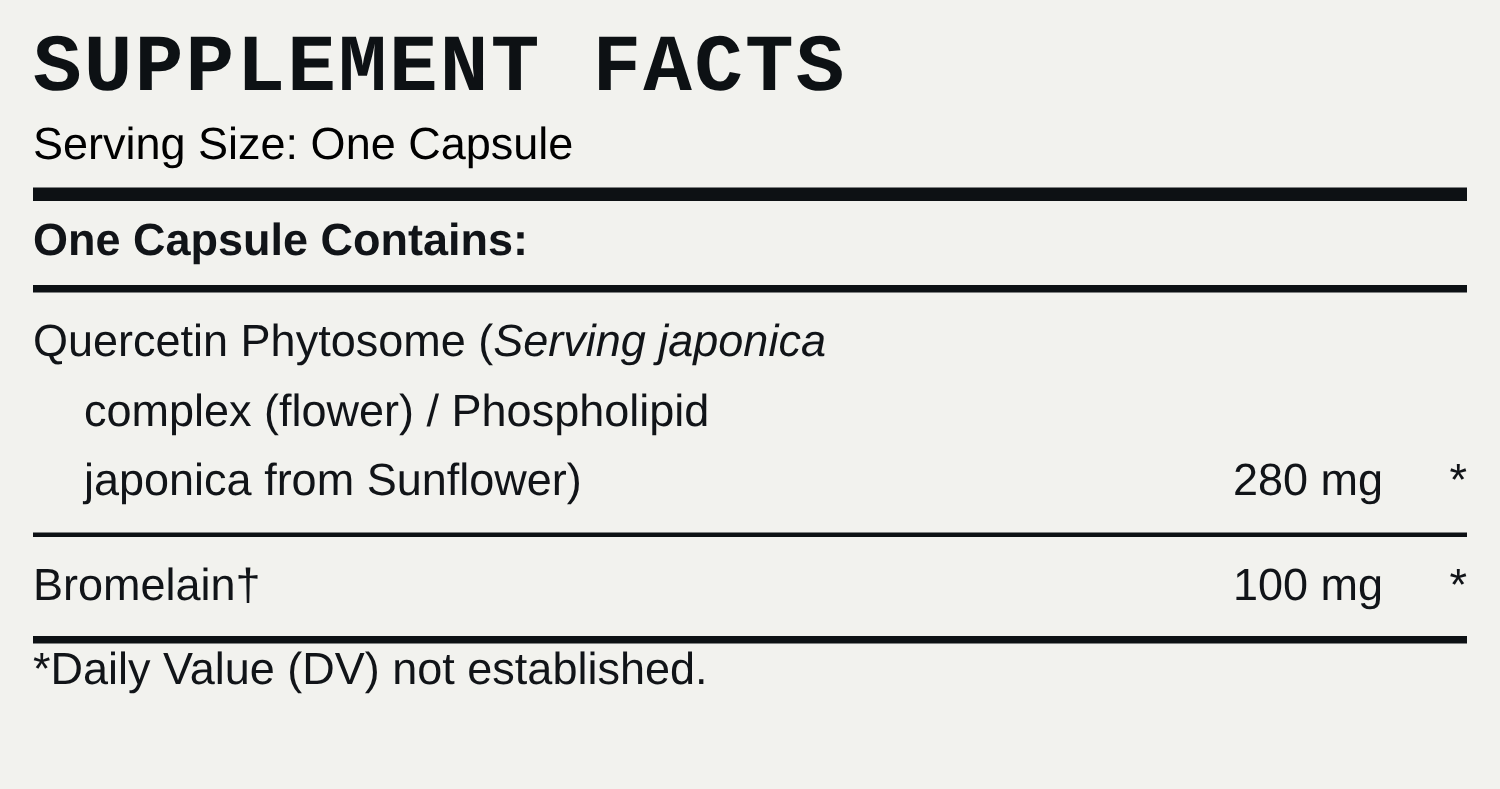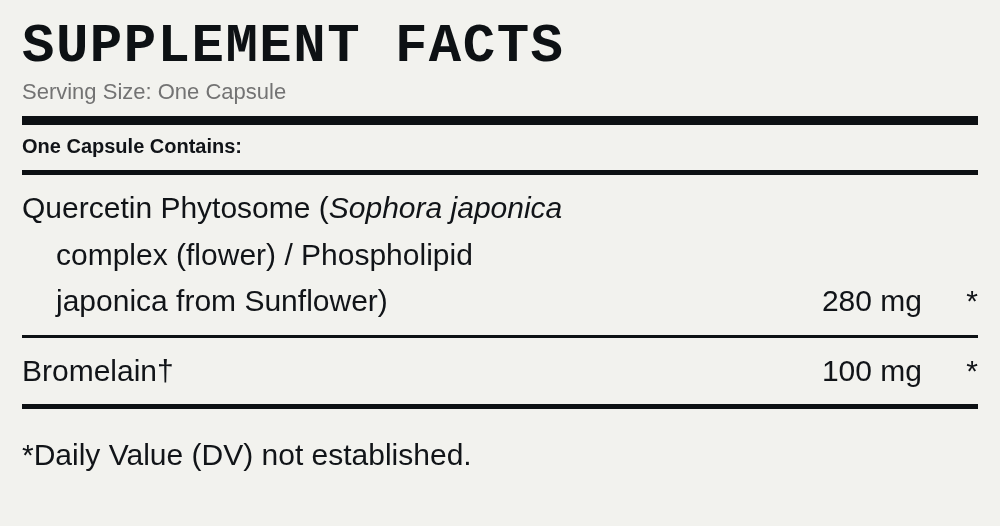--- a/index.html
+++ b/index.html
@@ -27,25 +27,25 @@
     font-weight: 700;
     letter-spacing: 1.5px;
     line-height: 1.0;
     padding-top: 20px;
     padding-bottom: 6px;
     color: #0d1114;
     white-space: nowrap;
     font-family: Liberation Mono, monospace;
   }
   .serving {
-    font-size: 22px;
+    font-size: 30px;
     font-weight: 400;
     line-height: 1.1;
     padding-bottom: 12px;
-    color: #737373;
+    color: #000000;
   }
   .rule-thick {
     height: 9px;
     background: #0d1114;
     width: 100%;
   }
   .rule-medium {
     height: 5px;
     background: #0d1114;
     width: 100%;
@@ -57,21 +57,21 @@
   }
   .row {
     display: flex;
     align-items: flex-start;
     justify-content: space-between;
     width: 100%;
     box-sizing: border-box;
   }
   .head-row {
     padding: 10px 0 12px 0;
-    font-size: 20px;
+    font-size: 30px;
     font-weight: 700;
     flex-direction: column;
   }
   .head-left {
     white-space: nowrap;
   }
   .head-right {
     white-space: nowrap;
   }
   .ing-row {
@@ -102,21 +102,21 @@
     width: 56px;
     text-align: right;
     flex: 0 0 auto;
     line-height: 1.55;
   }
   .amount-bottom {
     align-self: flex-end;
   }
   .footnote {
     font-size: 30px;
-    padding-top: 28px;
+    padding-top: 0;
     line-height: 1.2;
   }
   .spacer-bottom {
     height: 8px;
   }
 </style>
 </head>
 <body>
 
 <div class="panel">
@@ -128,21 +128,21 @@
   <div class="rule-thick"></div>
 
   <div class="row head-row">
     <div class="head-left">One Capsule Contains:</div>
   </div>
 
   <div class="rule-medium"></div>
 
   <div class="row ing-row">
     <div class="ing-name">
-      <span>Quercetin Phytosome (</span><em>Sophora japonica</em>
+      <span>Quercetin Phytosome (</span><em>Serving japonica</em>
       <span class="cont">complex (flower) / Phospholipid</span>
       <span class="cont">japonica from Sunflower)</span>
     </div>
     <div class="ing-amount amount-bottom">280 mg</div>
     <div class="ing-dv amount-bottom">*</div>
   </div>
 
   <div class="rule-thin"></div>
 
   <div class="row ing-row">

